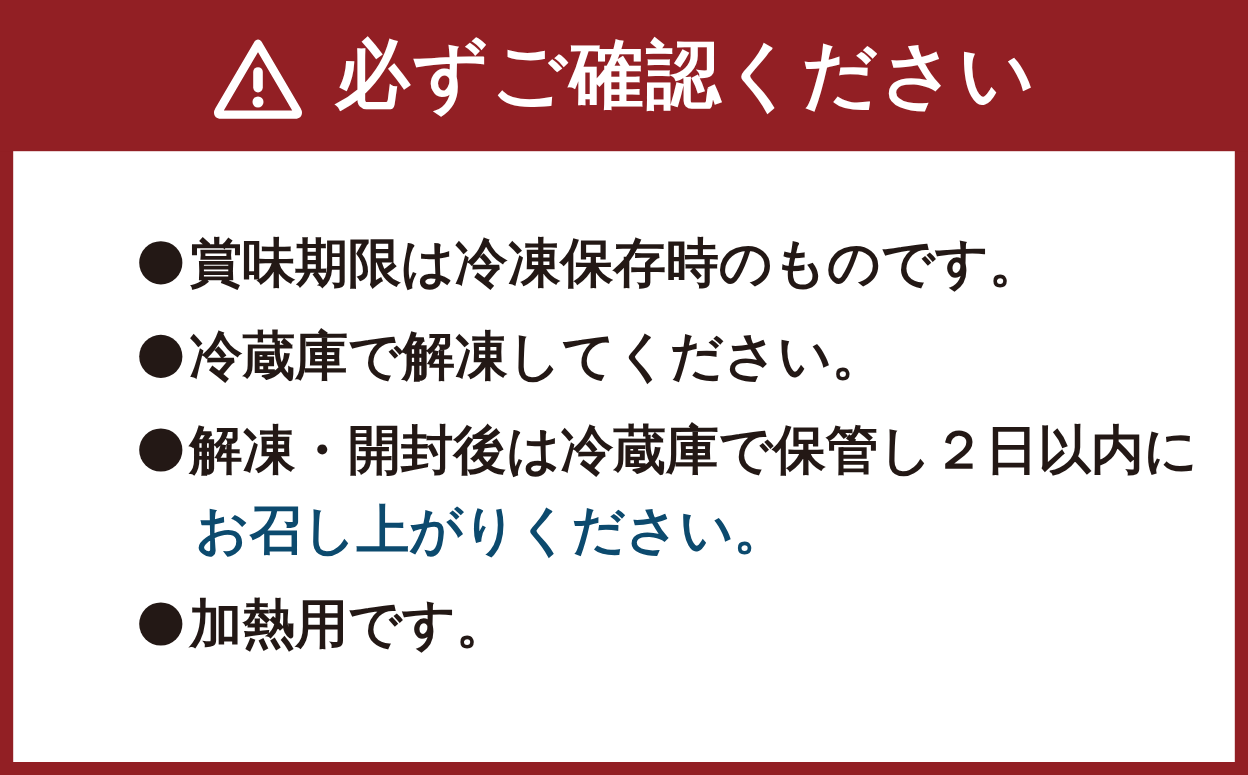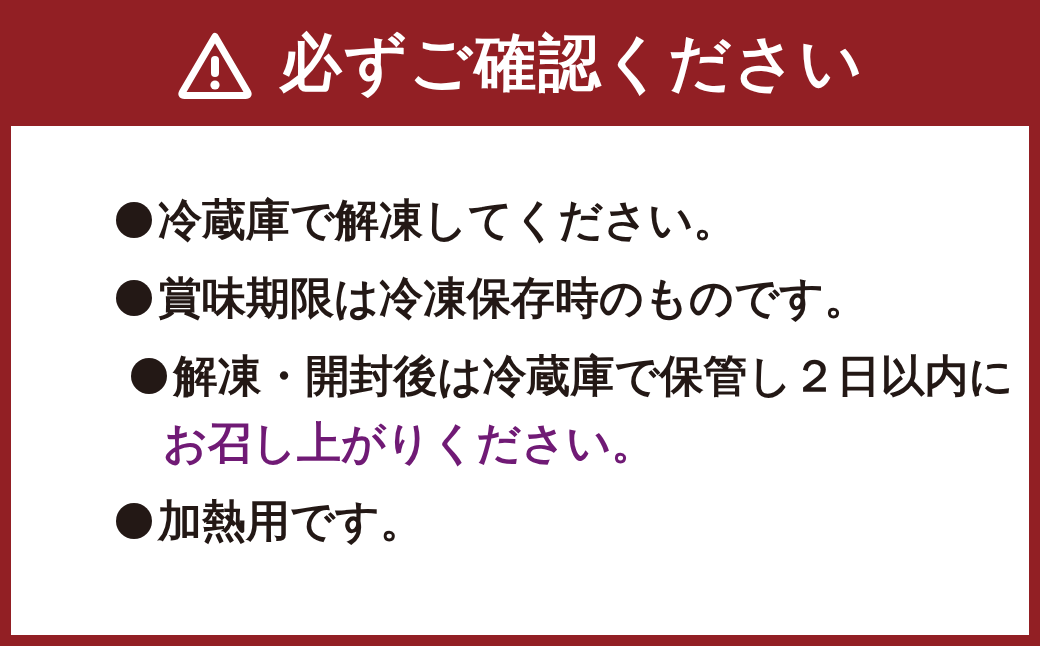--- a/index.html
+++ b/index.html
@@ -98,21 +98,21 @@
     background: #231815;
     vertical-align: -3px;
     margin-right: 6px;
   }
 
   .notice-item .item-text {
     display: inline;
   }
 
   .notice-subline {
-    color: #701a75;
+    color: #0c4a6e;
     font-size: 44px;
     font-weight: bold;
     line-height: 1.02;
     white-space: nowrap;
     display: block;
     margin: 22px 0 33px 0;
     padding-left: 47px;
   }
 </style>
 </head>
@@ -126,28 +126,28 @@
       <rect x="35" y="27" width="8" height="21" rx="4" fill="#ffffff"></rect>
       <circle cx="39" cy="56" r="4.6" fill="#ffffff"></circle>
     </svg>
     <h1 class="header-title">必ずご確認ください</h1>
   </div>
 
   <div class="notice-body">
     <ul class="notice-list">
 
       <li class="notice-item">
+        <span class="item-bullet"></span><span class="item-text">賞味期限は冷凍保存時のものです。</span>
+      </li>
+
+      <li class="notice-item">
         <span class="item-bullet"></span><span class="item-text">冷蔵庫で解凍してください。</span>
       </li>
 
-      <li class="notice-item">
-        <span class="item-bullet"></span><span class="item-text">賞味期限は冷凍保存時のものです。</span>
-      </li>
-
-      <li class="notice-item" style="margin-bottom:0;text-align:center;">
+      <li class="notice-item" style="margin-bottom:0;">
         <span class="item-bullet"></span><span class="item-text">解凍・開封後は冷蔵庫で保管し２日以内に</span>
       </li>
       <li class="notice-subline">お召し上がりください。</li>
 
       <li class="notice-item">
         <span class="item-bullet"></span><span class="item-text">加熱用です。</span>
       </li>
 
     </ul>
   </div>

